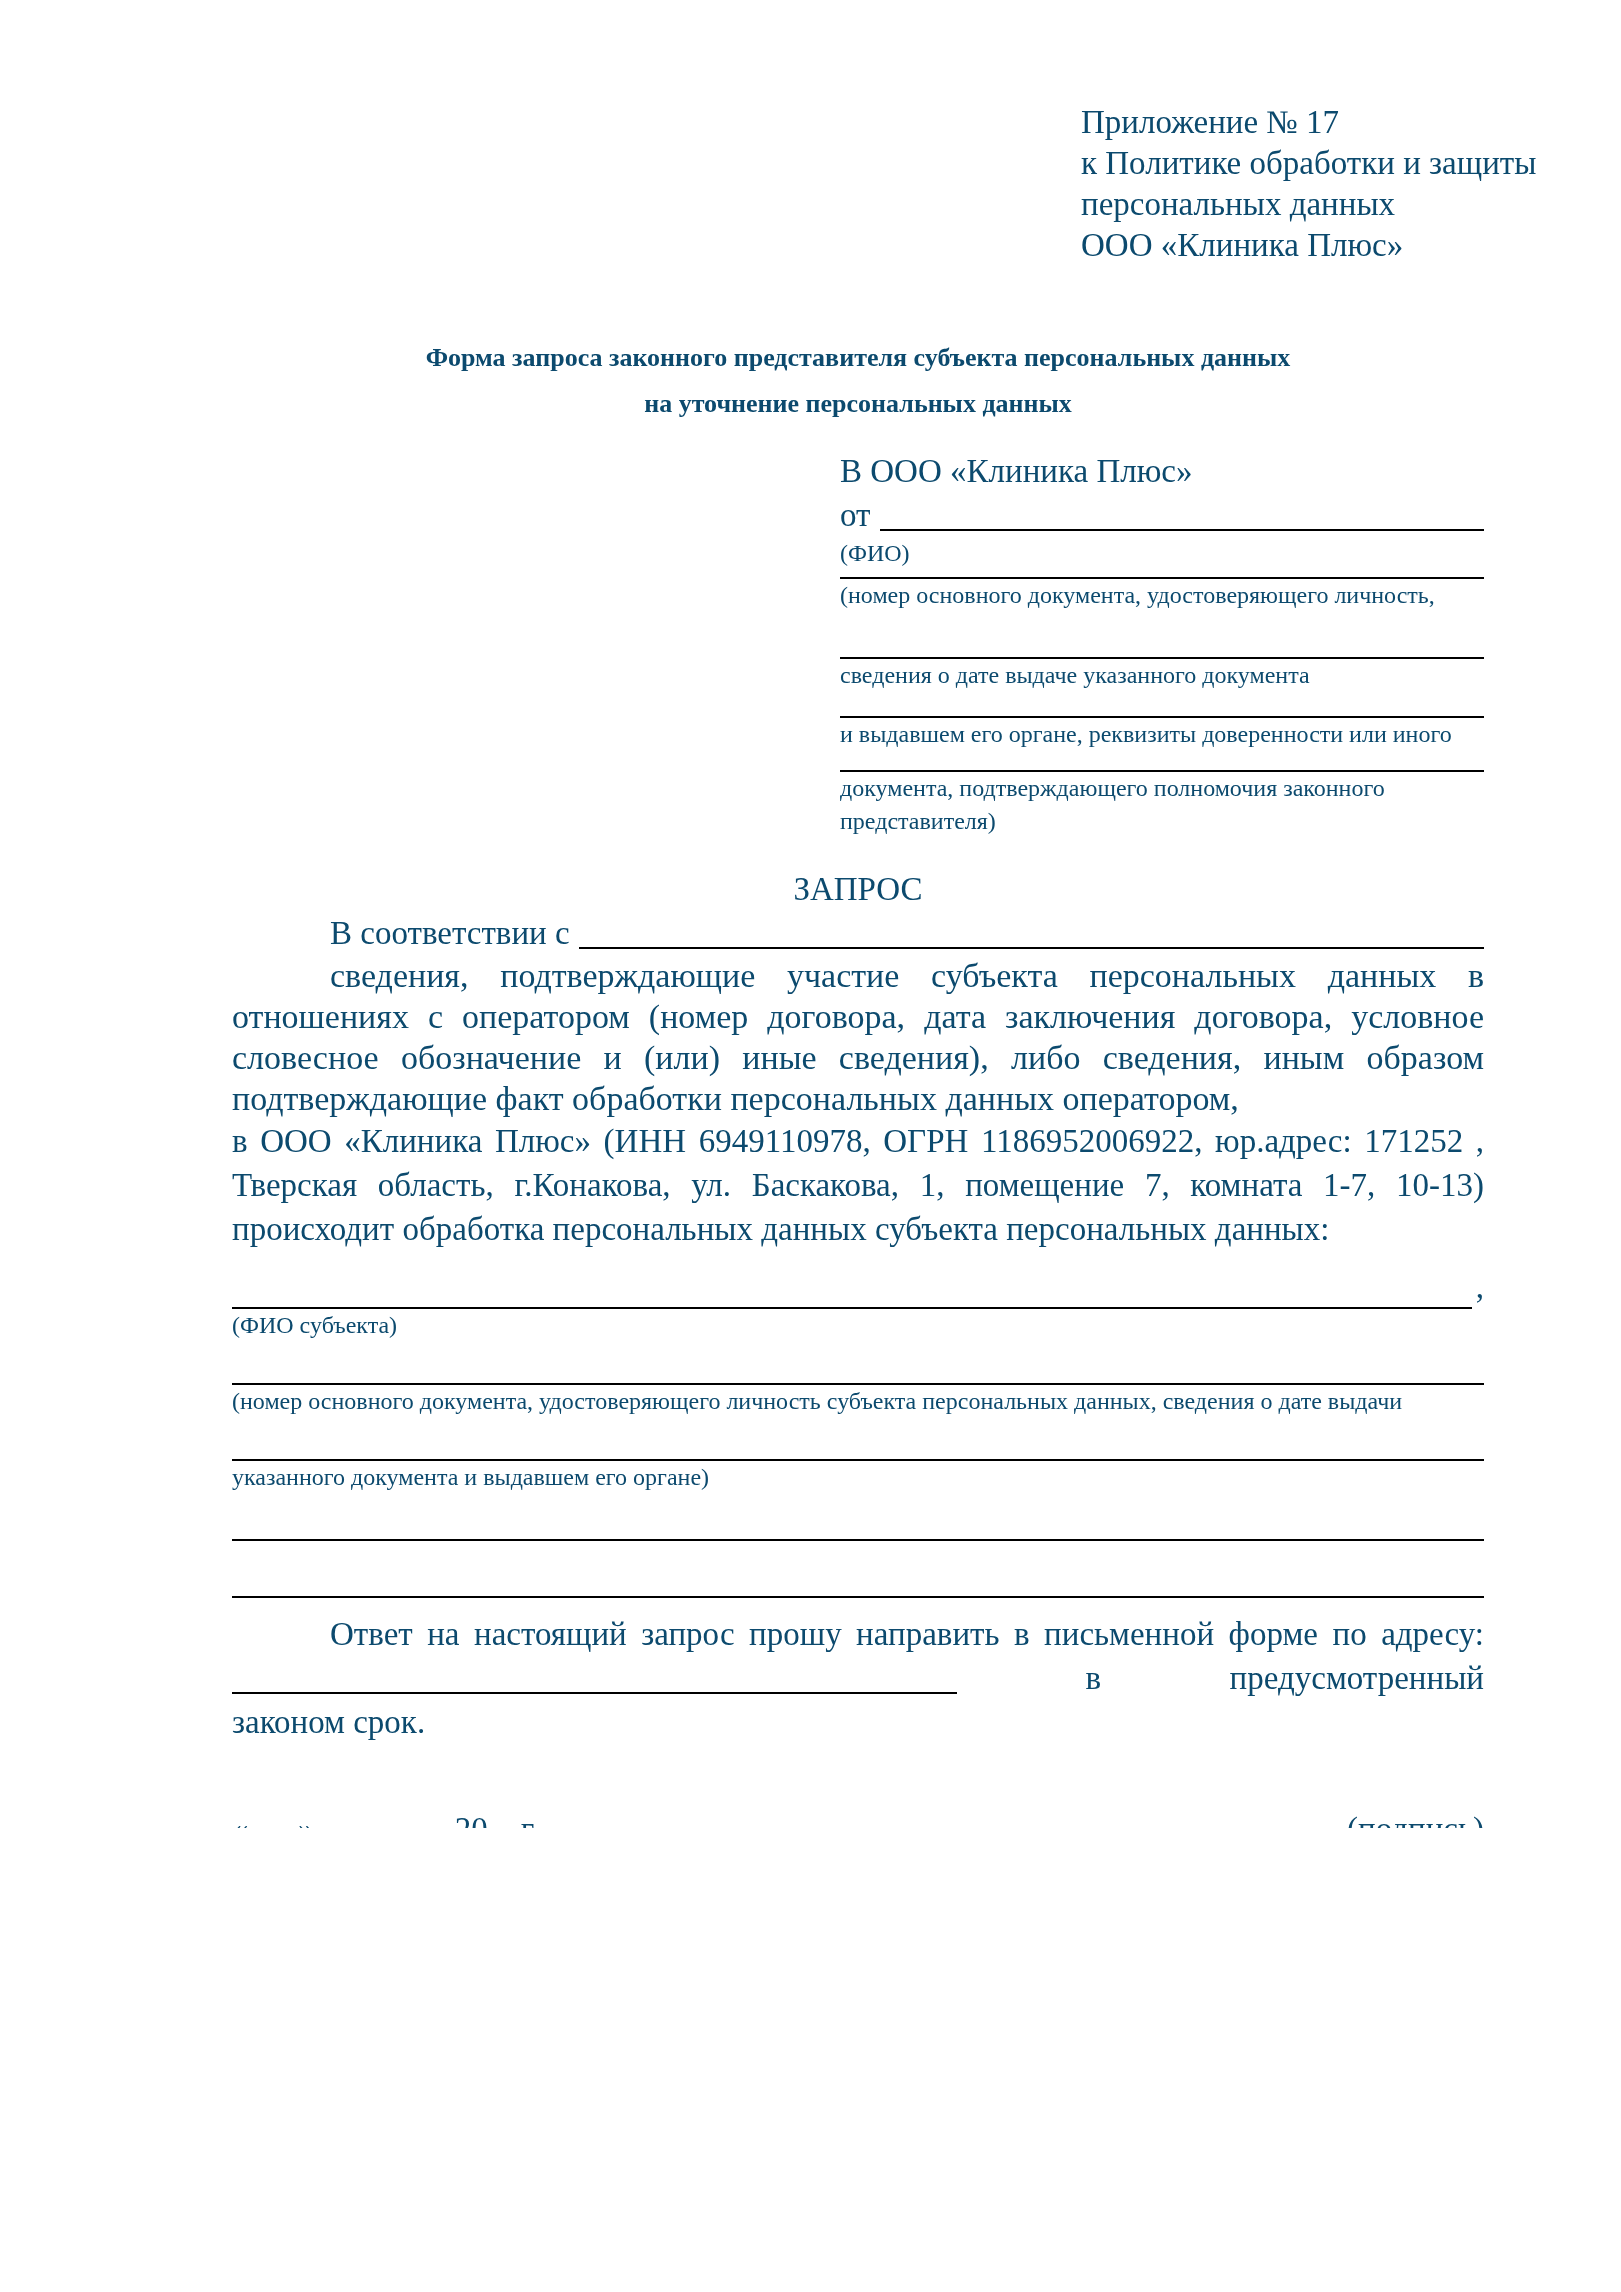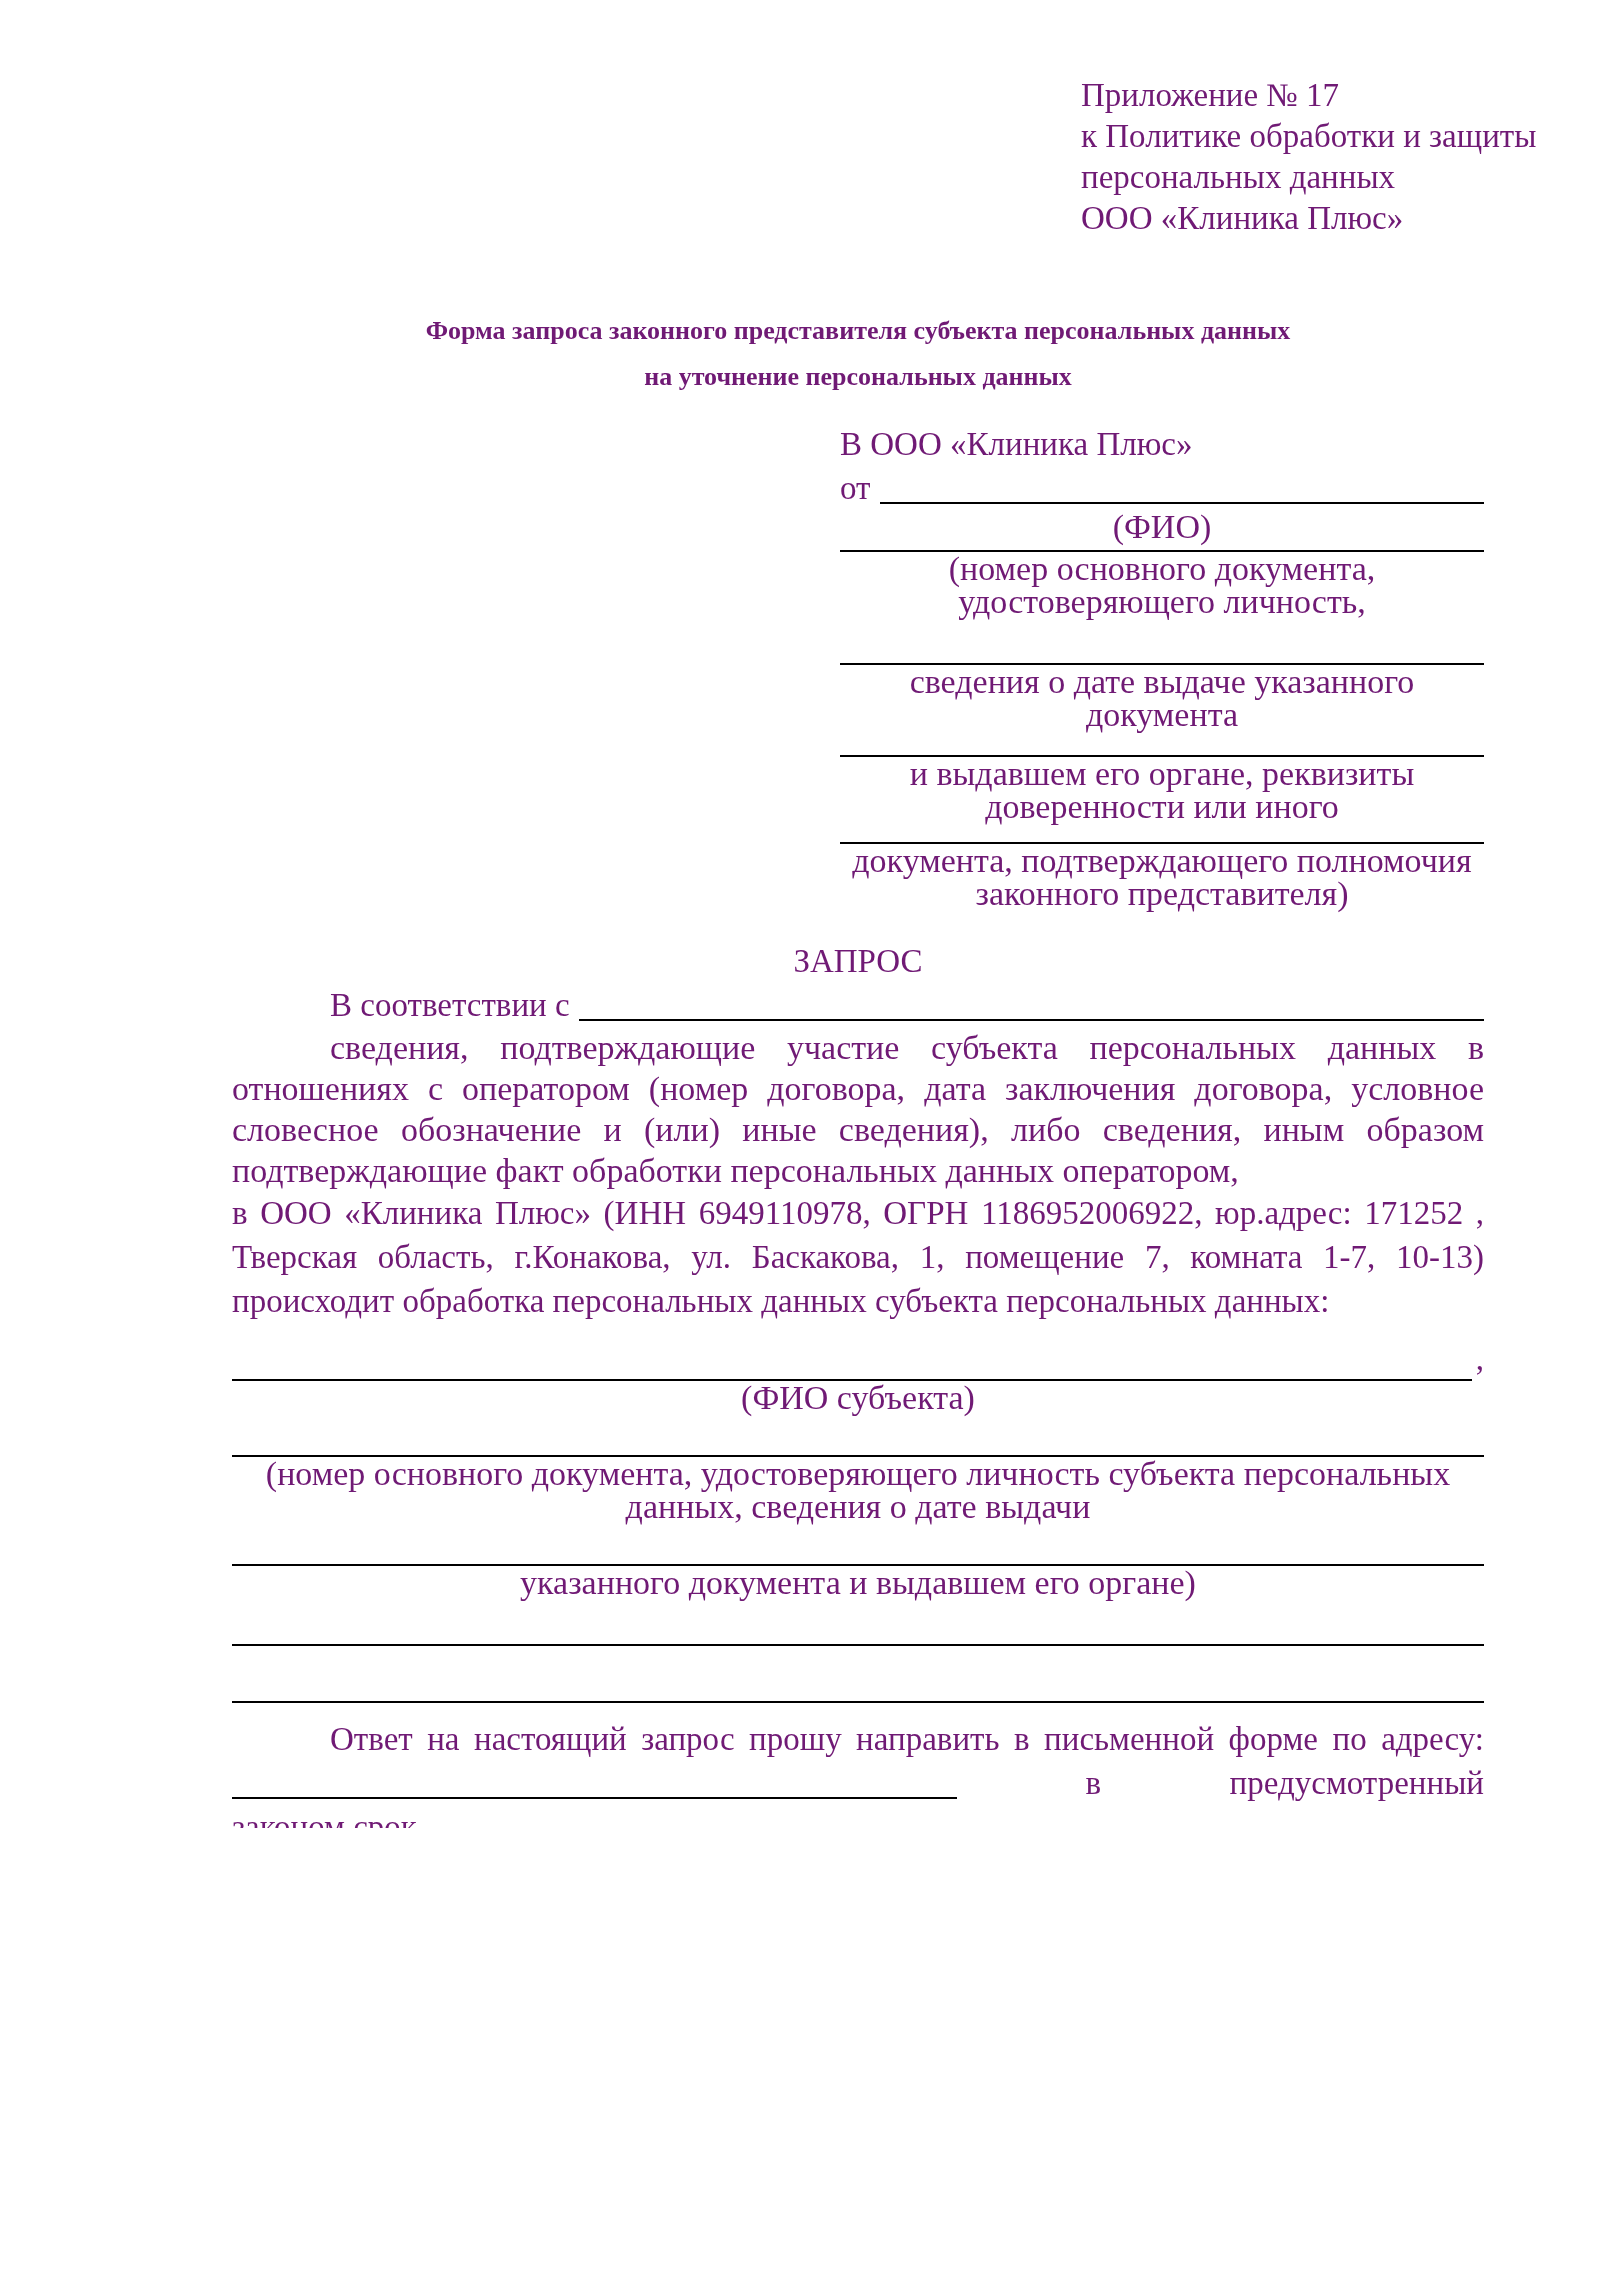--- a/index.html
+++ b/index.html
@@ -1,46 +1,46 @@
 <!DOCTYPE html>
 <html><head>
 <meta charset="utf-8">
 <style>
   html, body { margin: 0; padding: 0; background: #ffffff; }
   .page {
     position: relative;
     width: 1621px;
     height: 1828px;
     background: #ffffff;
-    color: #701a75;
+    color: #0c4a6e;
     font-family: "Liberation Serif", "DejaVu Serif", serif;
     font-size: 33px;
     line-height: 44px;
     box-sizing: border-box;
-    padding: 75px 137px 0 232px;
+    padding: 102px 137px 0 232px;
     overflow: hidden;
   }
   
   .annex { margin-left: 849px; line-height: 41px; white-space: nowrap; }
   
   .doc-title {
     margin-top: 69px;
     text-align: center;
     font-weight: bold;
     font-size: 26px;
     line-height: 46px;
   }
   
   .addressee { margin-left: 608px; margin-top: 21.6px; }
   .row { display: flex; align-items: flex-start; }
   .fill-line { flex: 1 1 auto; height: 36px; border-bottom: 2.9px solid #000; margin-left: 9.8px; }
   .caption {
-    font-size: 34px;
+    font-size: 24px;
     line-height: 33px;
-    text-align: center;
+    text-align: left;
   }
   .group-line { border-bottom: 2.9px solid #000; }
   .g1 { height: 7.8px; }  .g2 { height: 45px; } .g3 { height: 23.5px; } .g4 { height: 19.6px; }
   .gm { height: 41px; }
   
   .request-heading { margin-top: 29px; text-align: center; }
   .intro-row { display: flex; align-items: flex-start; }
   .intro-label { padding-left: 98px; white-space: nowrap; }
   .footnote {
     font-size: 34px;

